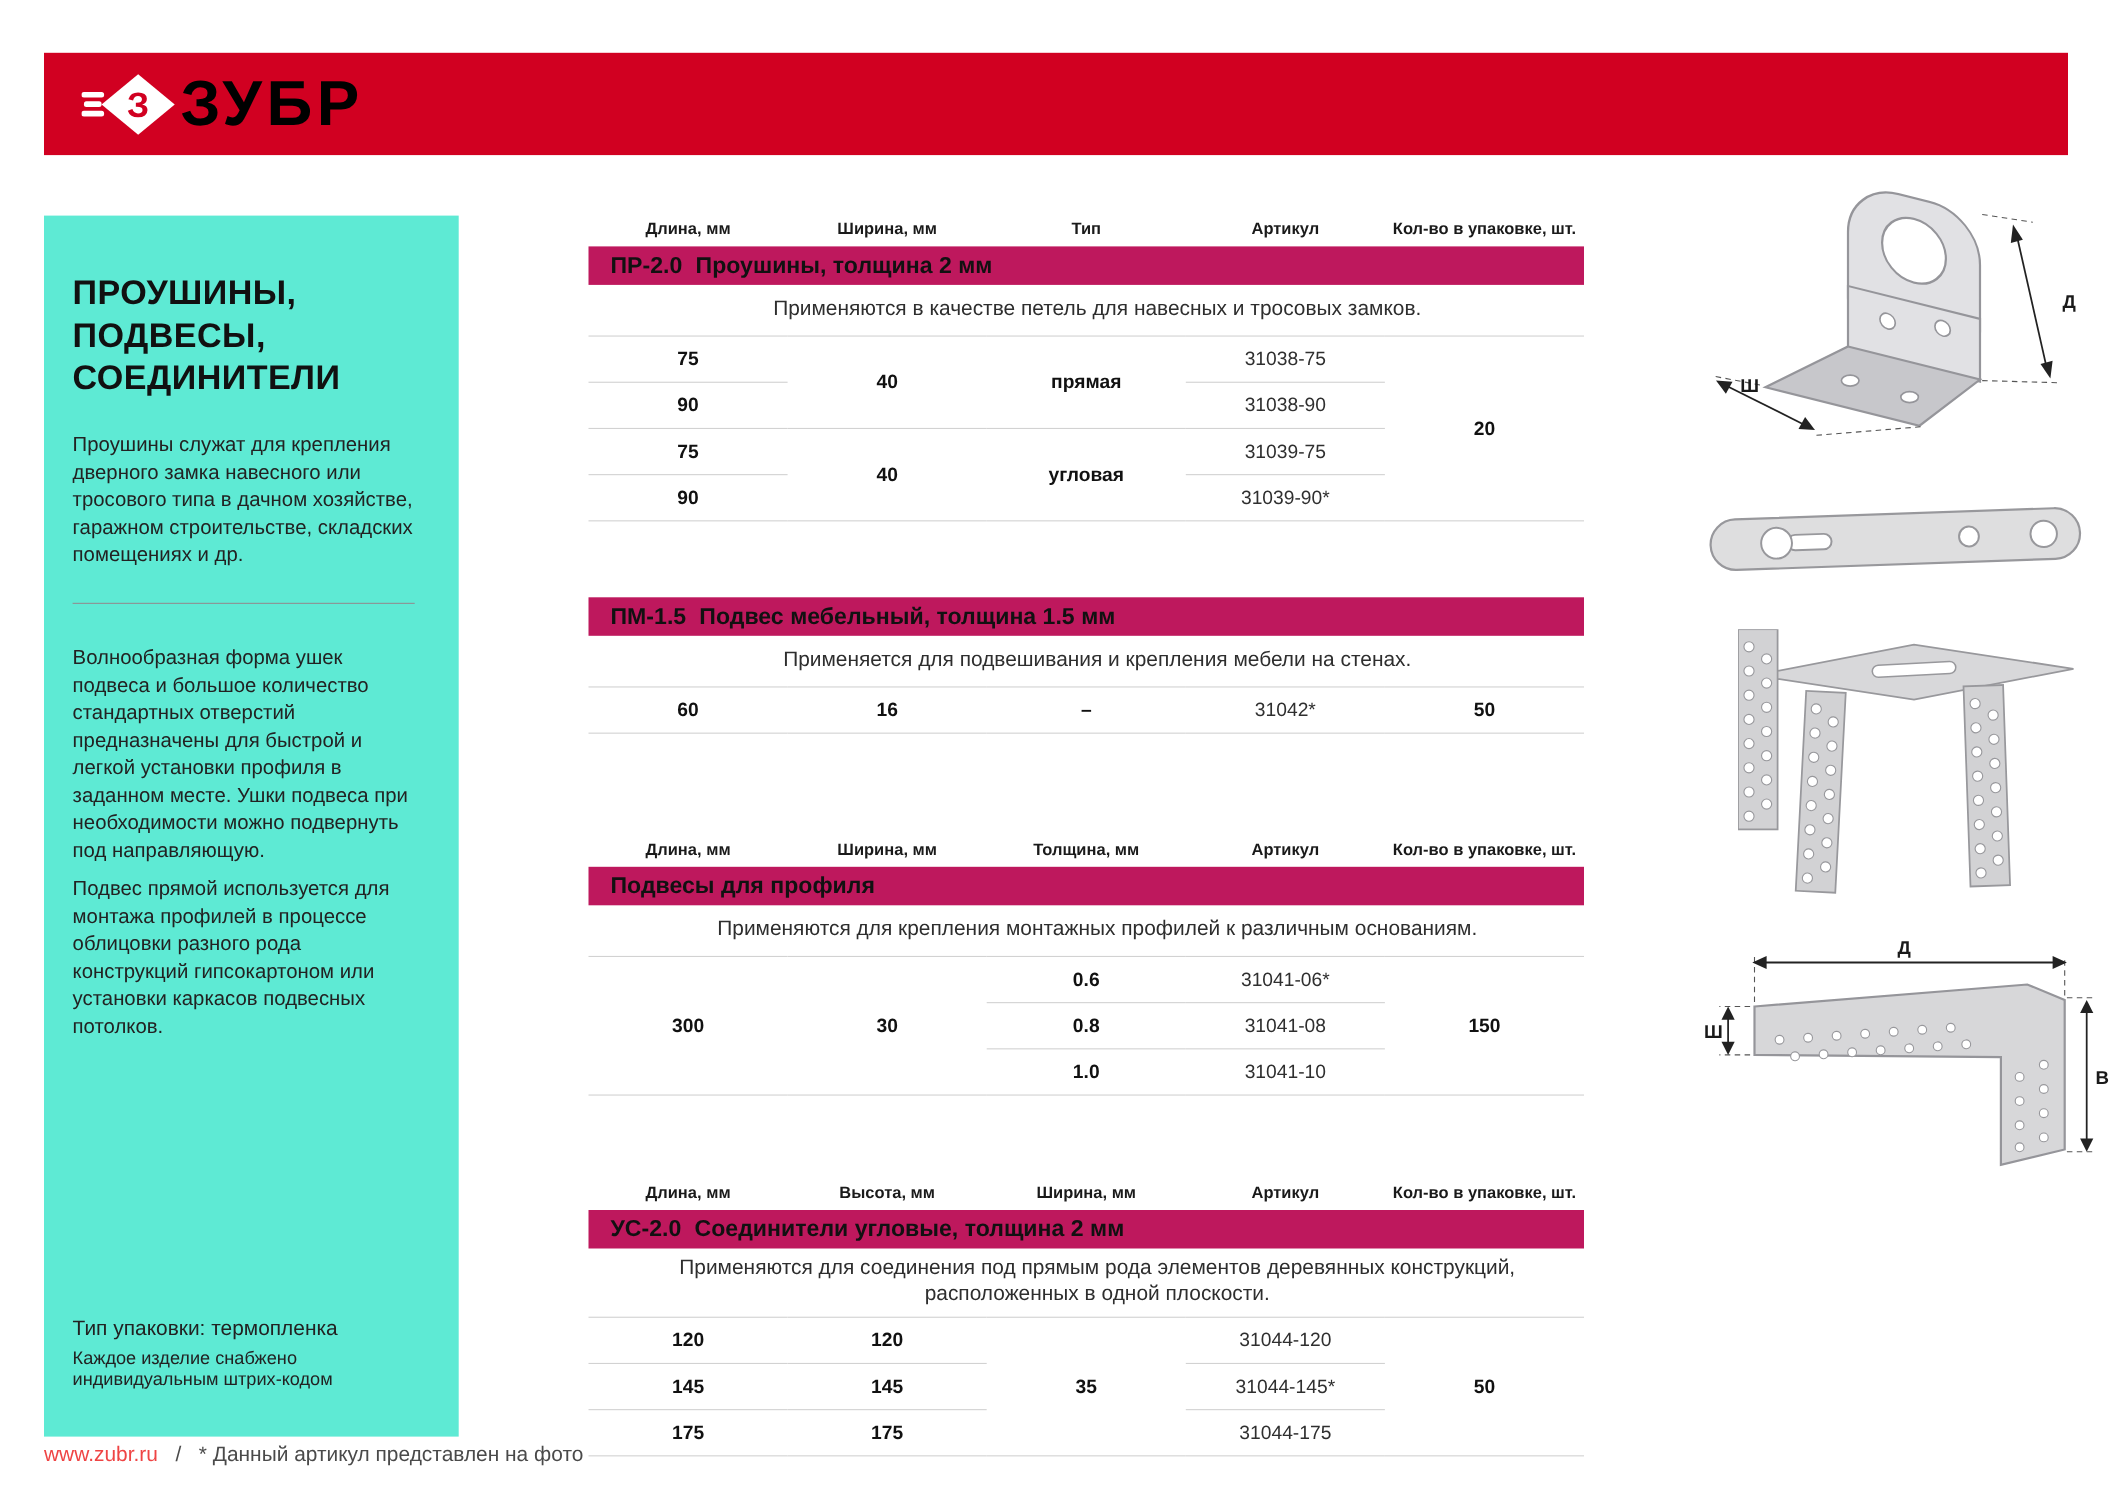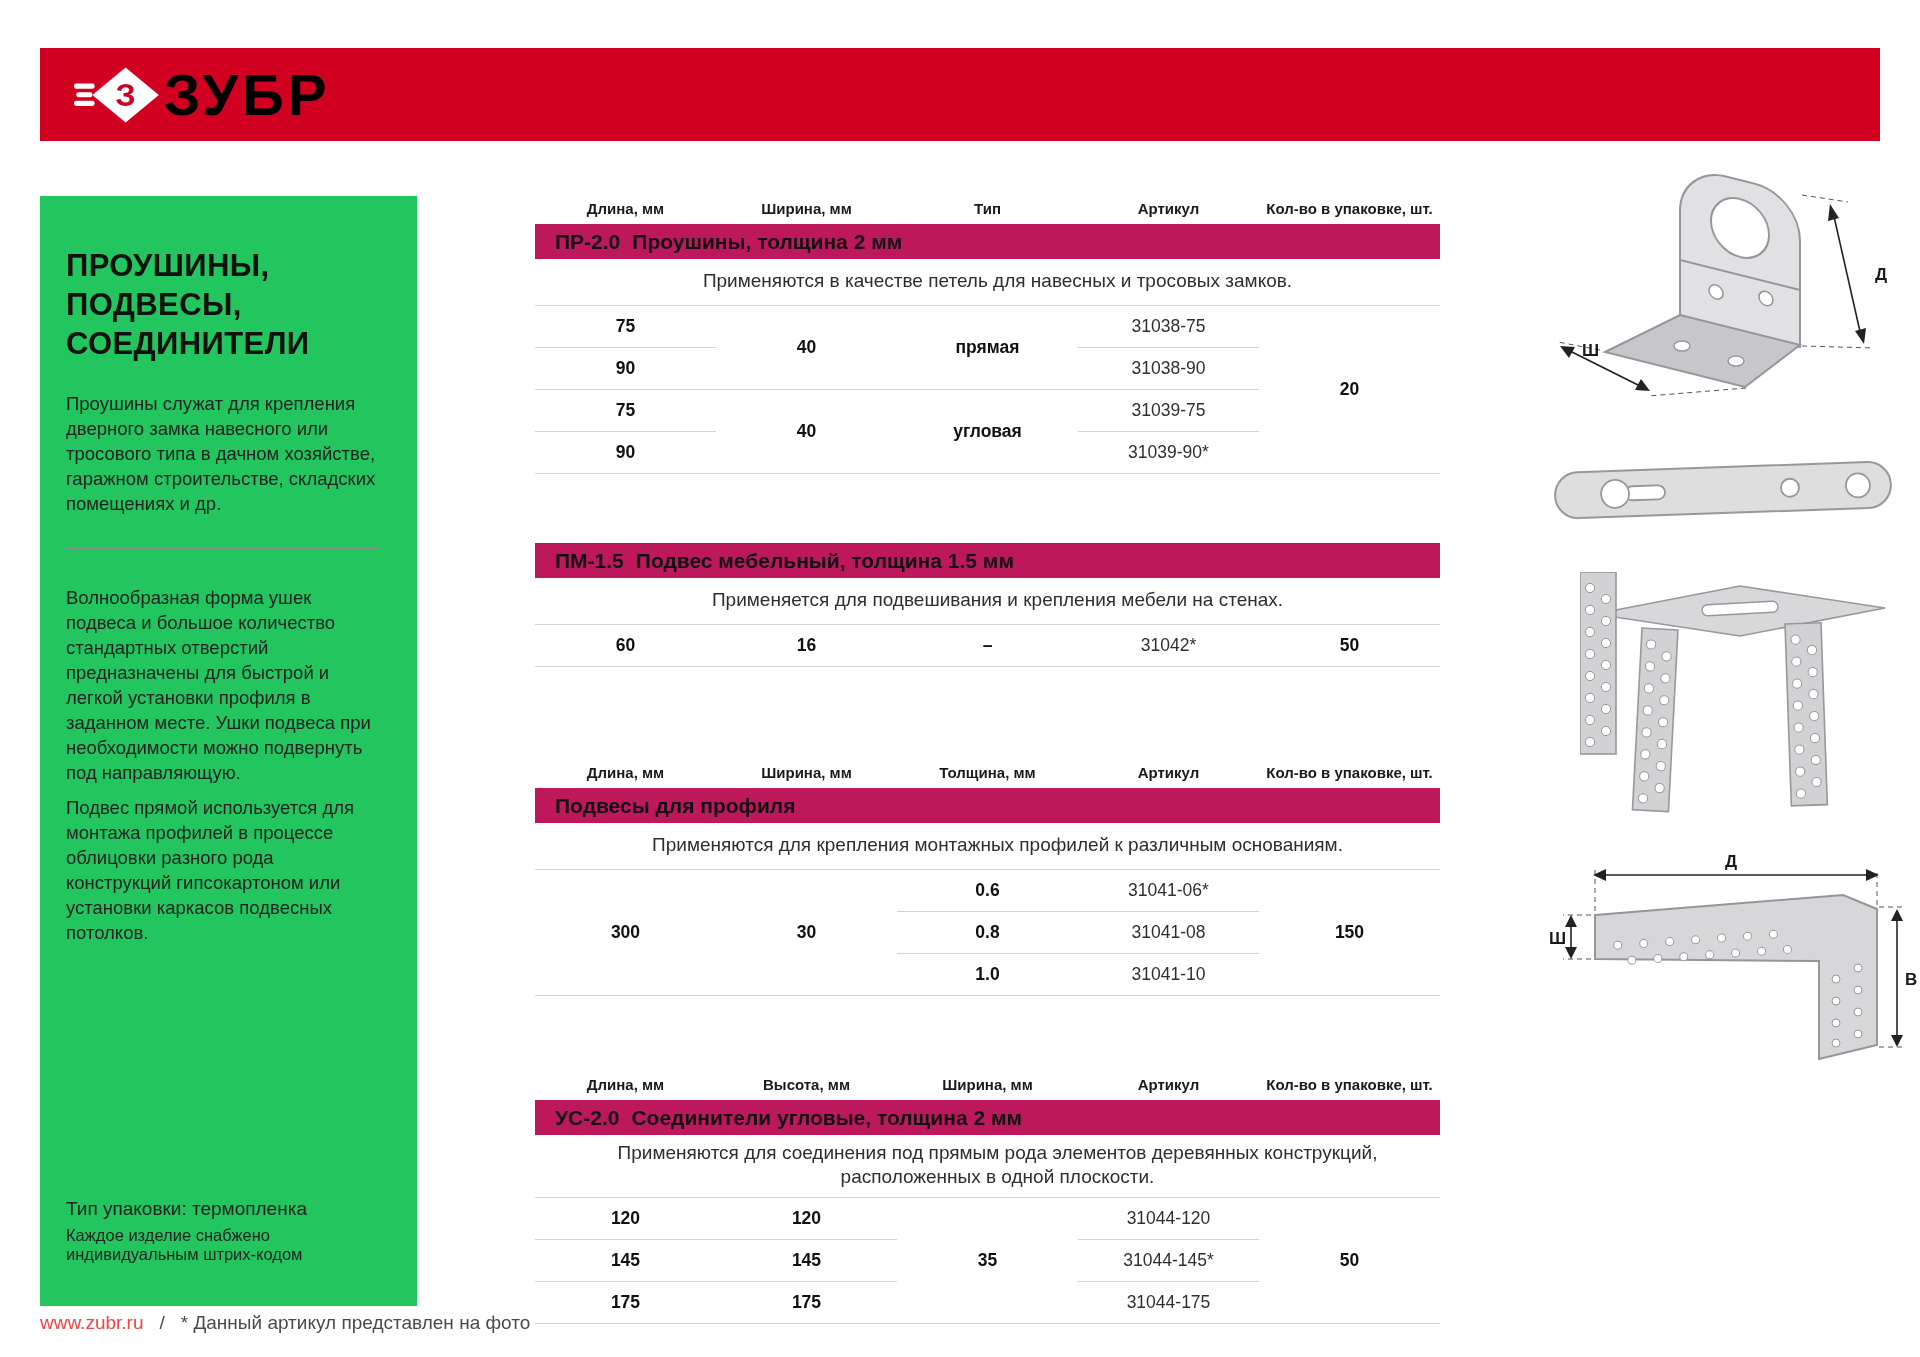--- a/index.html
+++ b/index.html
@@ -7,21 +7,21 @@
   body { width:1920px; height:1357px; font-family:"Liberation Sans", sans-serif; color:#1a1a1a; }
   .page { position:relative; width:1920px; height:1357px; overflow:hidden; background:#fff; }
 
   
   .banner { position:absolute; left:40px; top:48px; width:1840px; height:93px; background:#d10021; display:flex; align-items:center; }
   .logo { display:flex; align-items:center; margin-left:34px; }
   .logo-icon { width:86px; height:72px; }
   .logo-text { color:#000000; font-size:58px; font-weight:bold; letter-spacing:4px; margin-left:4px; line-height:1; }
 
   
-  .sidebar { position:absolute; left:40px; top:196px; width:377px; height:1110px; background:#22c55e; padding:50px 40px 0 26px; }
+  .sidebar { position:absolute; left:40px; top:196px; width:377px; height:1110px; background:#5eead4; padding:50px 40px 0 26px; }
   .side-title { font-size:31px; font-weight:bold; line-height:1.26; letter-spacing:.4px; color:#111; margin-bottom:28px; }
   .side-title span { display:block; }
   .side-par { font-size:18.5px; line-height:25px; color:#222; margin-bottom:10px; }
   .side-divider { border:none; border-top:1px solid #8f8f92; margin:32px 0 36px 0; }
   .packaging { position:absolute; left:26px; bottom:42px; right:25px; }
   .pack-title { font-size:19px; color:#222; margin-bottom:6px; }
   .pack-note { font-size:16.5px; color:#222; }
 
   
   .footer { position:absolute; left:40px; top:1312px; font-size:19px; color:#4a4a4a; }

